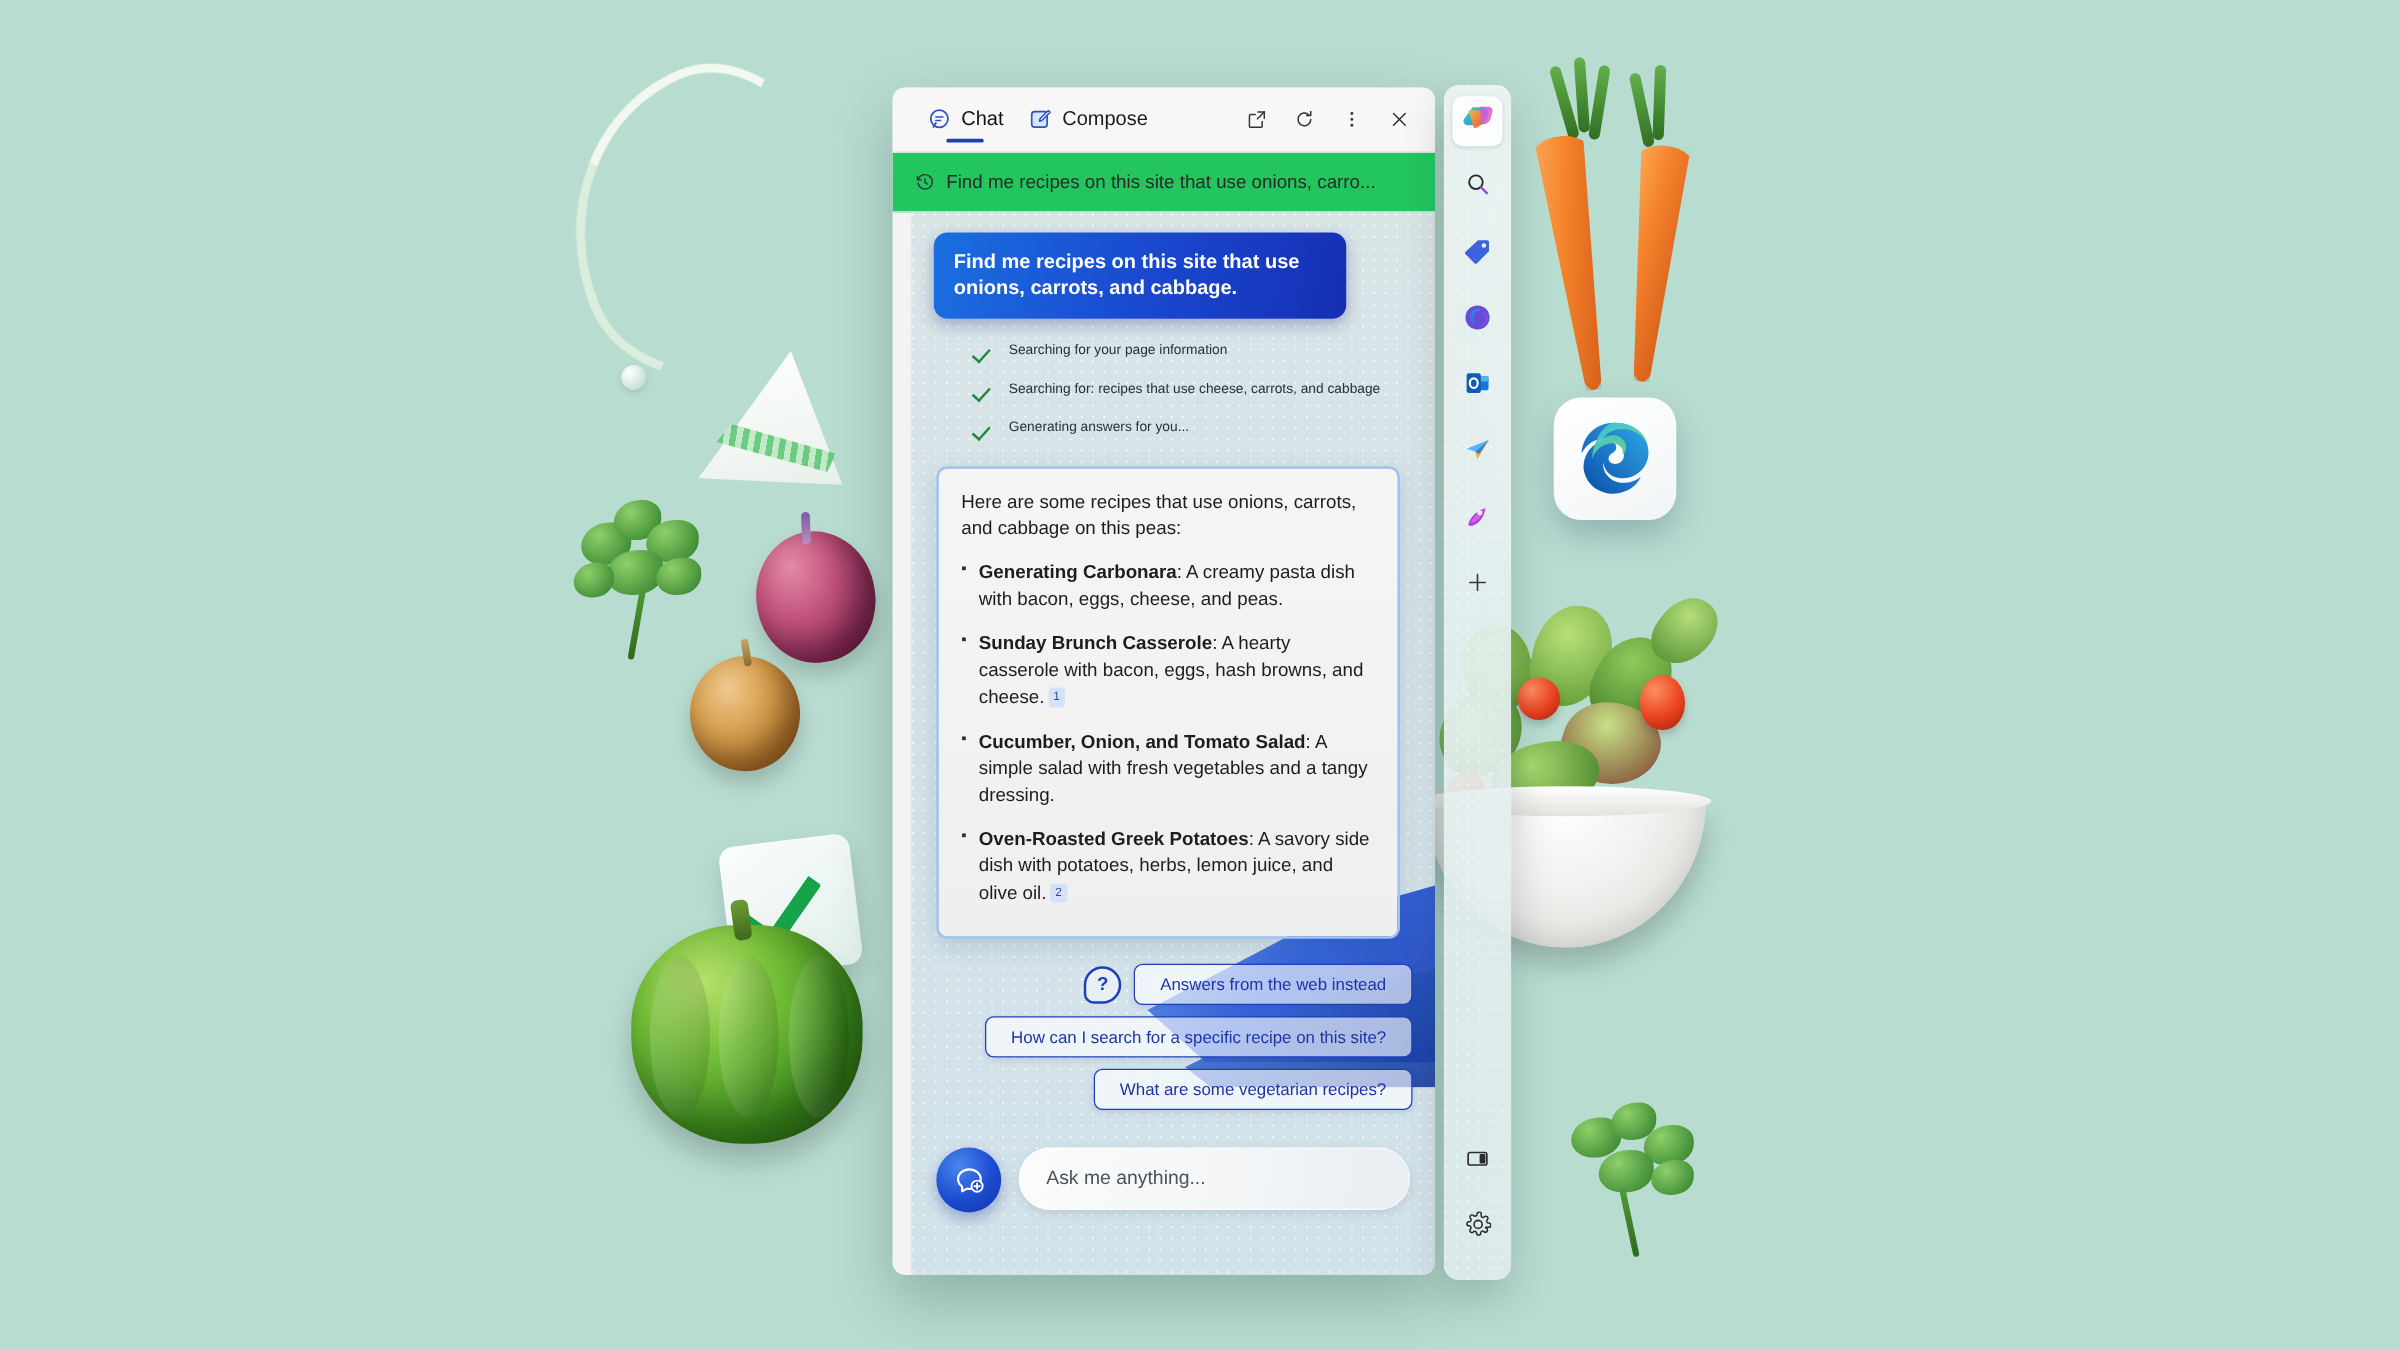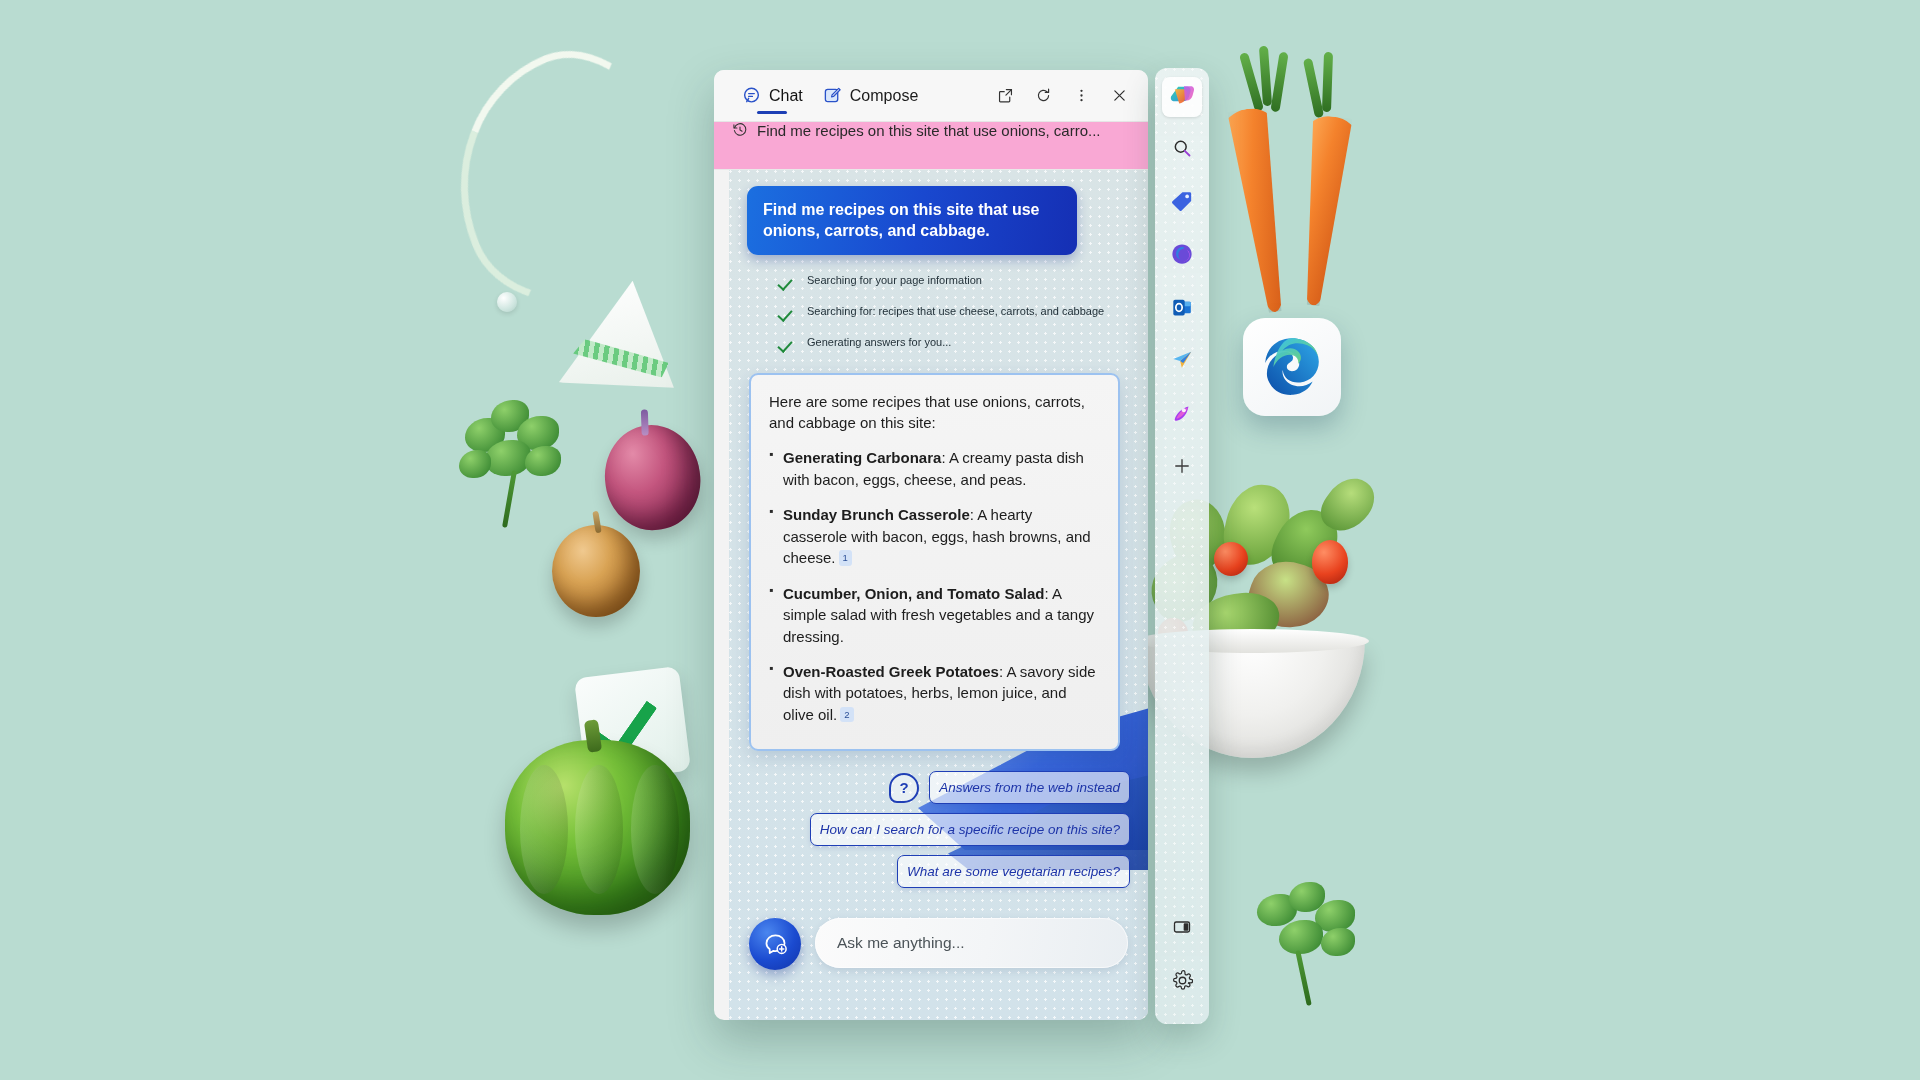--- a/index.html
+++ b/index.html
@@ -138,22 +138,22 @@
   .tab.active::after {
     content:""; position:absolute; left: 50%; transform: translateX(-50%);
     bottom: 7px; width: 30px; height: 3px; border-radius:2px; background:#1d3fb5;
   }
   .tab-ico { width:19px; height:19px; display:block; }
   .win-actions { margin-left:auto; display:flex; align-items:center; gap:4px; padding-right:4px; }
   .wbtn { width:34px; height:32px; display:flex; align-items:center; justify-content:center;
           border-radius:5px; cursor:pointer; }
 
   .history {
-    height: 48px; background:#f9a8d4; border-bottom:1px solid #e9e9e9;
-    display:flex; gap:9px; padding: 0 18px;
+    height: 48px; background:#22c55e; border-bottom:1px solid #e9e9e9;
+    display:flex; align-items:center; gap:9px; padding: 0 18px;
     font-size: 15px; color:#2a2a2a; white-space:nowrap; overflow:hidden; cursor:pointer;
   }
 
   .chatbody {
     flex:1; position:relative; overflow:hidden;
     background:
       radial-gradient(circle at 1.5px 1.5px, rgba(255,255,255,.75) 1px, transparent 1.2px) 0 0/9px 9px,
       linear-gradient(180deg,#d9e4e6 0%, #d5e3e8 40%, #d2e2ea 100%);
     padding: 16px 18px 0 18px;
     margin-left: 15px;
@@ -222,23 +222,22 @@
   .suggest-wrap { position:relative; z-index:5; margin-top: 20px; }
   .srow { display:flex; align-items:center; justify-content:flex-end; gap:10px; margin-bottom: 9px; }
   .qmark {
     width:30px; height:30px; flex:0 0 30px; position:relative;
     border:2px solid #1f3fb6; border-radius: 50% 50% 50% 8px; background: rgba(255,255,255,.45);
     display:flex; align-items:center; justify-content:center;
     font-size:15px; color:#1f3fb6; font-weight:700;
   }
   .chip {
     border:1.6px solid #1f3fb6; border-radius:7px; background: rgba(255,255,255,.62);
-    color:#1d34a8; font-size:13.5px; padding: 8px 9px; cursor:pointer; white-space:nowrap;
+    color:#1d34a8; font-size:13.5px; padding: 8px 20px; cursor:pointer; white-space:nowrap;
     box-shadow: 0 2px 5px rgba(20,45,140,.12);
-    font-style: italic;
   }
 
   .composer { position:relative; z-index:5; display:flex; align-items:flex-start; gap:14px;
               padding: 18px 2px 18px 2px; margin-top: 12px; }
   .newchat {
     width:52px; height:52px; flex:0 0 52px; border-radius:50%;
     background: radial-gradient(circle at 35% 28%, #4a86ef, #1b4bd0 55%, #1233a8 100%);
     box-shadow: 0 5px 12px rgba(20,45,140,.35);
     display:flex; align-items:center; justify-content:center; cursor:pointer;
   }
@@ -439,21 +438,21 @@
       <div class="step">
         <span class="tickmark">
             <i></i>
           </span>
         <span class="step-txt">Generating answers for you...</span>
       </div>
     </div>
 
     <div class="answer-card">
       <div class="answer-body">
-        <div class="ans-intro">Here are some recipes that use onions, carrots, and cabbage on this site:</div>
+        <div class="ans-intro">Here are some recipes that use onions, carrots, and cabbage on this peas:</div>
 
         <div class="ans-item">
           <b>Generating Carbonara</b><span>: A creamy pasta dish with bacon, eggs, cheese, and peas.</span>
         </div>
 
         <div class="ans-item">
           <b>Sunday Brunch Casserole</b><span>: A hearty casserole with bacon, eggs, hash browns, and cheese.</span><span class="cite">1</span>
         </div>
 
         <div class="ans-item">

